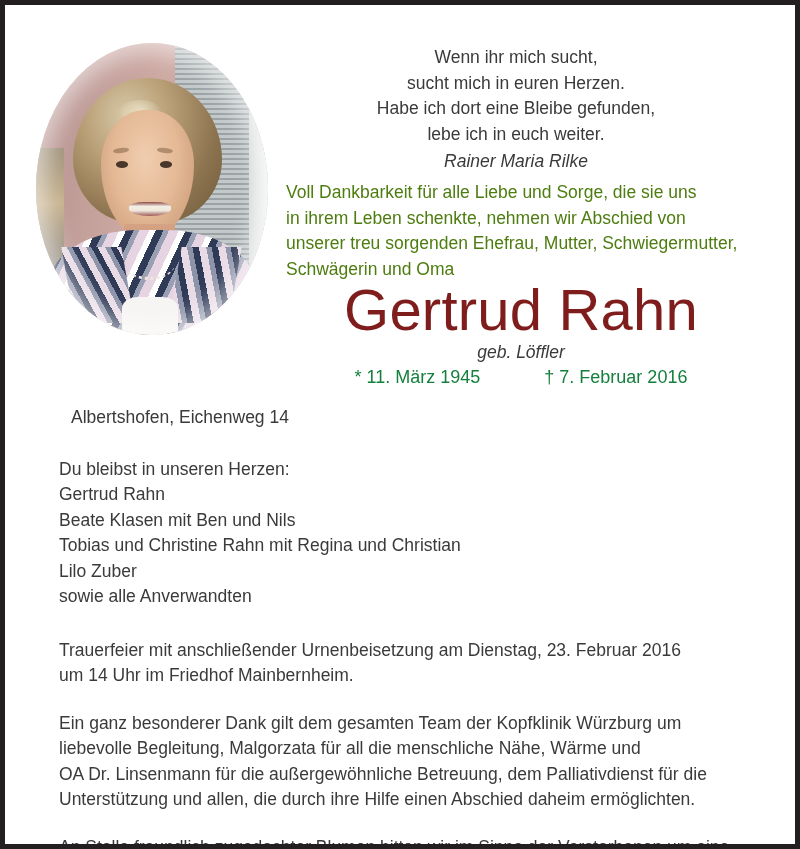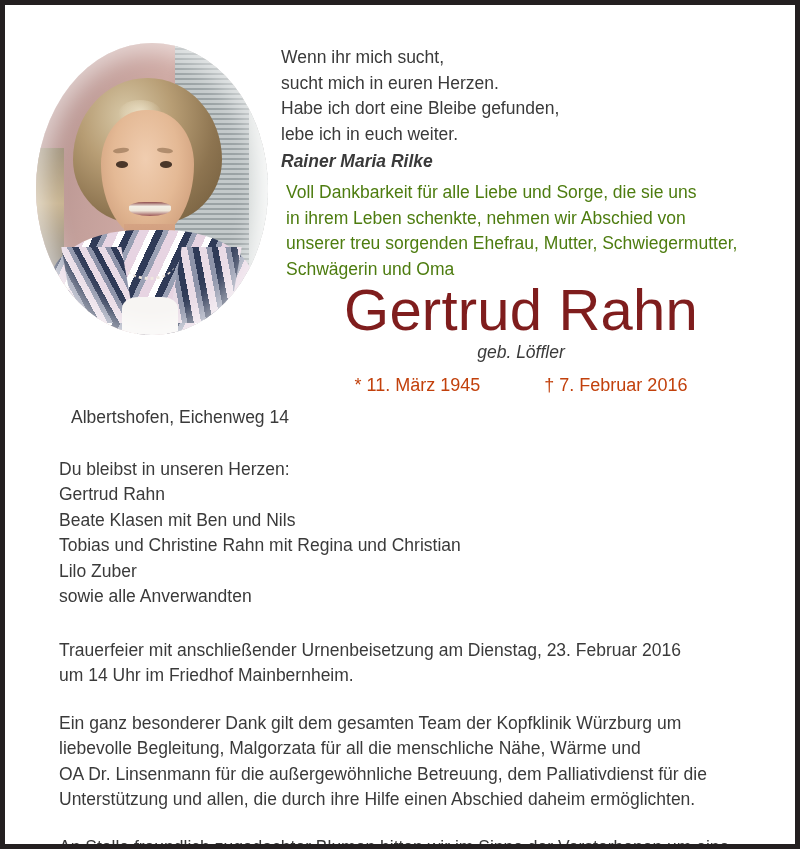--- a/index.html
+++ b/index.html
@@ -180,29 +180,28 @@
     box-shadow: inset 0 0 22px 12px rgba(255,255,255,.55);
     pointer-events: none;
   }
 
   
   .poem {
     position: absolute;
     right: 44px;
     top: 40px;
     width: 470px;
-    text-align: left;
+    text-align: center;
     color: #3a3a3a;
     font-size: 17.5px;
     line-height: 25.5px;
   }
   .poem-author {
     font-style: italic;
     margin-top: 2px;
-    font-weight: bold;
   }
 
   
   .intro {
     position: absolute;
     left: 281px;
     top: 175px;
     width: 480px;
     color: #4d7c0f;
     font-size: 17.5px;
@@ -225,24 +224,23 @@
     letter-spacing: .2px;
   }
   .maiden {
     font-size: 17.5px;
     line-height: 26px;
     color: #3a3a3a;
     margin-top: 4px;
     font-style: italic;
   }
   .dates {
-    margin-top: 8px;
     font-size: 18px;
     line-height: 24px;
-    color: #c2410c;
+    color: #15803d;
     display: flex;
     justify-content: center;
     gap: 64px;
   }
 
   
   .body {
     position: absolute;
     left: 54px;
     top: 400px;

